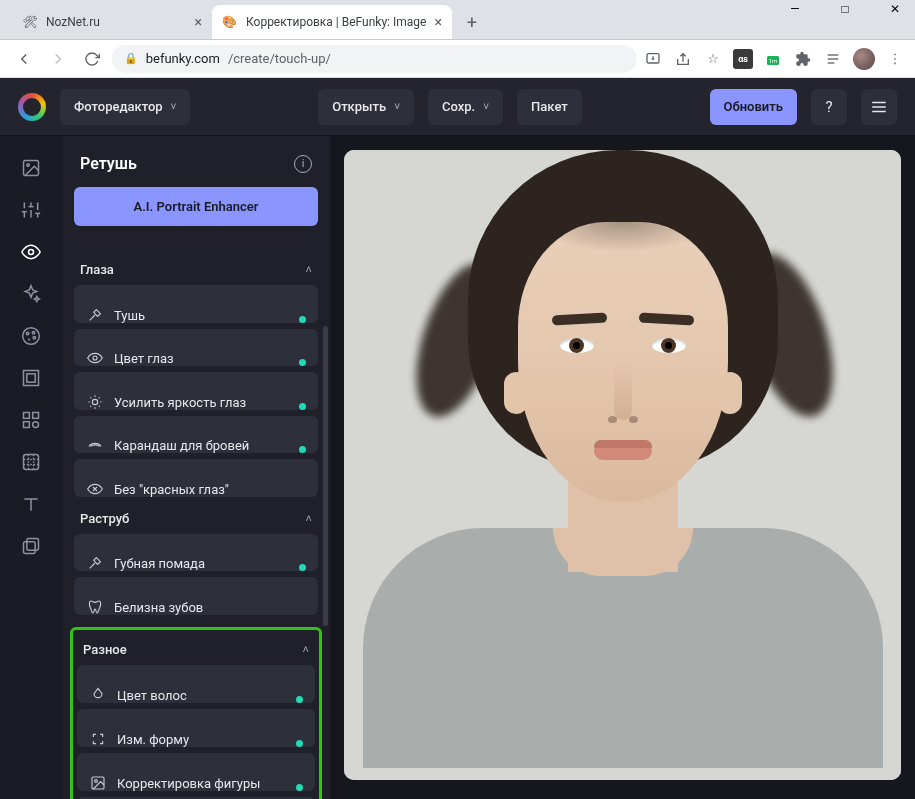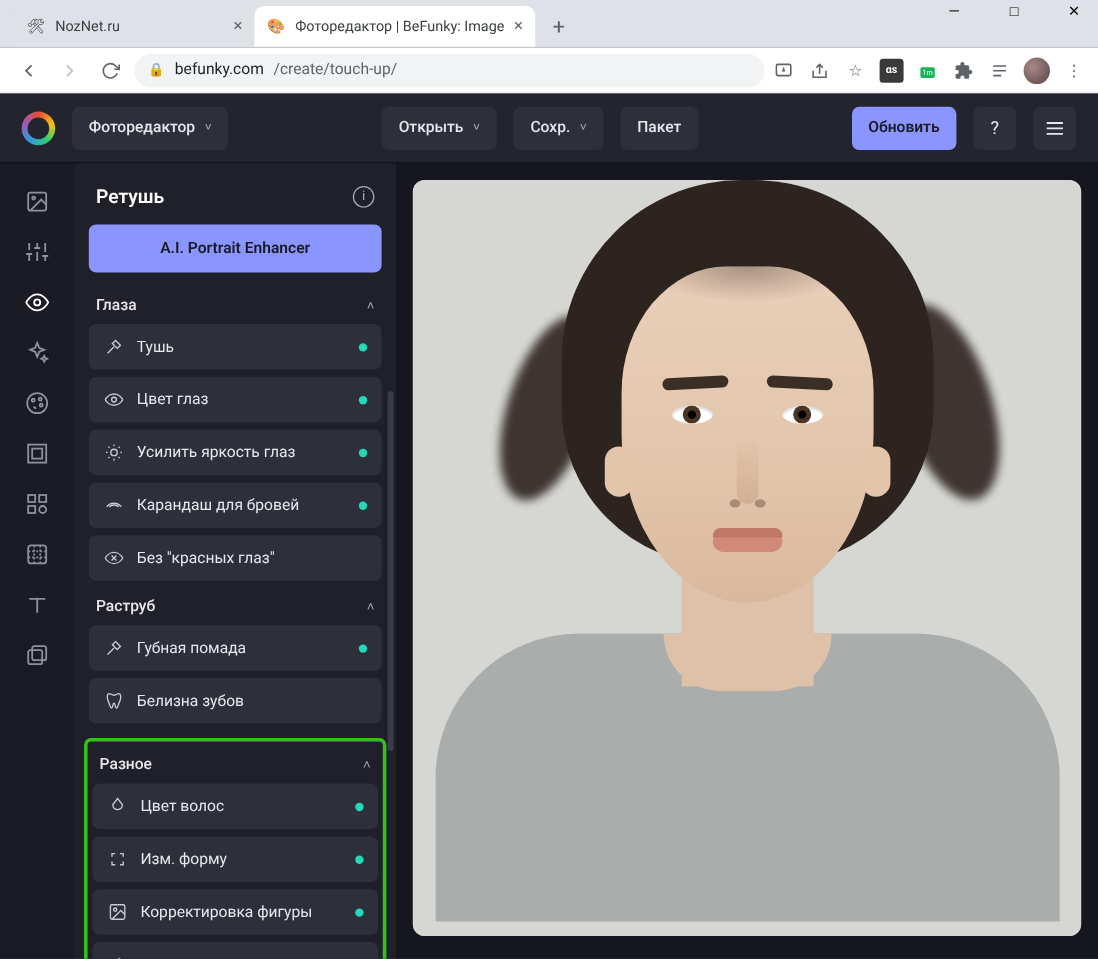--- a/index.html
+++ b/index.html
@@ -40,26 +40,26 @@
 .rail { width: 62px; background: #1a1b24; display: flex; flex-direction: column; align-items: center; padding-top: 14px; gap: 6px; }
 .rail-item { width: 36px; height: 36px; border-radius: 6px; display: flex; align-items: center; justify-content: center; color: #8f91a0; font-size: 17px; }
 .rail-item.active { color: #fff; }
 .rail-item svg { width:20px; height:20px; stroke:currentColor; fill:none; stroke-width:1.8; }
 
 .sidebar { width: 268px; background: #1f2029; display: flex; flex-direction: column; padding: 18px 12px 0 12px; position: relative; overflow: hidden; }
 .sb-title-row { display: flex; align-items: center; justify-content: space-between; padding: 0 6px 14px 6px; }
 .sb-title { color: #fff; font-size: 16px; font-weight: 600; }
 .info-icon { color: #a9abb8; font-size: 14px; border: 1.5px solid #a9abb8; width: 18px; height: 18px; border-radius: 50%; display:flex; align-items:center; justify-content:center; font-size:11px; }
 
-.ai-btn { height: 40px; background: #8a95ff; color: #1a1b24; font-weight: 600; border-radius: 6px; display: flex; align-items: center; justify-content: center; margin-bottom: 12px; font-size: 13px; }
+.ai-btn { height: 40px; background: #8a95ff; color: #1a1b24; font-weight: 600; border-radius: 6px; display: flex; align-items: center; justify-content: center; margin-bottom: 28px; font-size: 13px; }
 
 .group-hdr { display: flex; justify-content: space-between; align-items: center; color: #e8e8ec; font-size: 13px; font-weight: 500; padding: 8px 6px 8px 6px; }
 .group-hdr .chev { font-size: 11px; color: #a9abb8; }
 
-.tool { height: 38px; background: #2d2f3a; border-radius: 6px; display: flex; align-items: center; padding: 0 12px; gap: 10px; color: #e8e8ec; font-size: 13px; margin-bottom: 6px; position: relative; }
+.tool { height: 38px; background: #2d2f3a; border-radius: 6px; display: flex; align-items: flex-end; padding: 0 12px; gap: 10px; color: #e8e8ec; font-size: 13px; margin-bottom: 6px; position: relative; }
 .tool .t-icon { width: 18px; color: #c9cad6; display: flex; align-items: center; justify-content: center; }
 .tool .t-icon svg { width: 16px; height: 16px; stroke: currentColor; fill: none; stroke-width: 1.7; }
 .tool .dot { position: absolute; right: 12px; width: 7px; height: 7px; border-radius: 50%; background: #23d9b7; }
 
 .highlight-box { border: 3px solid #34c21a; border-radius: 6px; padding: 4px 4px 2px 4px; margin-top: 6px; margin-left:-4px; margin-right:-4px; }
 
 .sb-scroll { position:absolute; right:2px; top:190px; width:5px; height:300px; background:#3a3c48; border-radius:3px; }
 
 .canvas-area { flex: 1; background: #15161e; display: flex; flex-direction: column; min-height: 0; padding: 14px 14px 0 14px; gap: 12px; }
 .canvas { flex: 1; border-radius: 10px; overflow: hidden; background: #d6d7d3; position: relative; }
@@ -107,21 +107,21 @@
 </div>
 
 <div class="tab-bar">
   <div class="tab">
     <span class="favicon">🛠</span>
     <span class="tab-title">NozNet.ru</span>
     <span class="tab-close">×</span>
   </div>
   <div class="tab active">
     <span class="favicon">🎨</span>
-    <span class="tab-title">Фоторедактор | BeFunky: Image</span>
+    <span class="tab-title">Корректировка | BeFunky: Image</span>
     <span class="tab-close">×</span>
   </div>
   <div class="new-tab">+</div>
 </div>
 
 <div class="addr-bar">
   <div class="nav-btn">
     <svg width="18" height="18" viewBox="0 0 24 24" fill="none" stroke="currentColor" stroke-width="2">
         <path d="M15 18l-6-6 6-6"></path>
       </svg>

